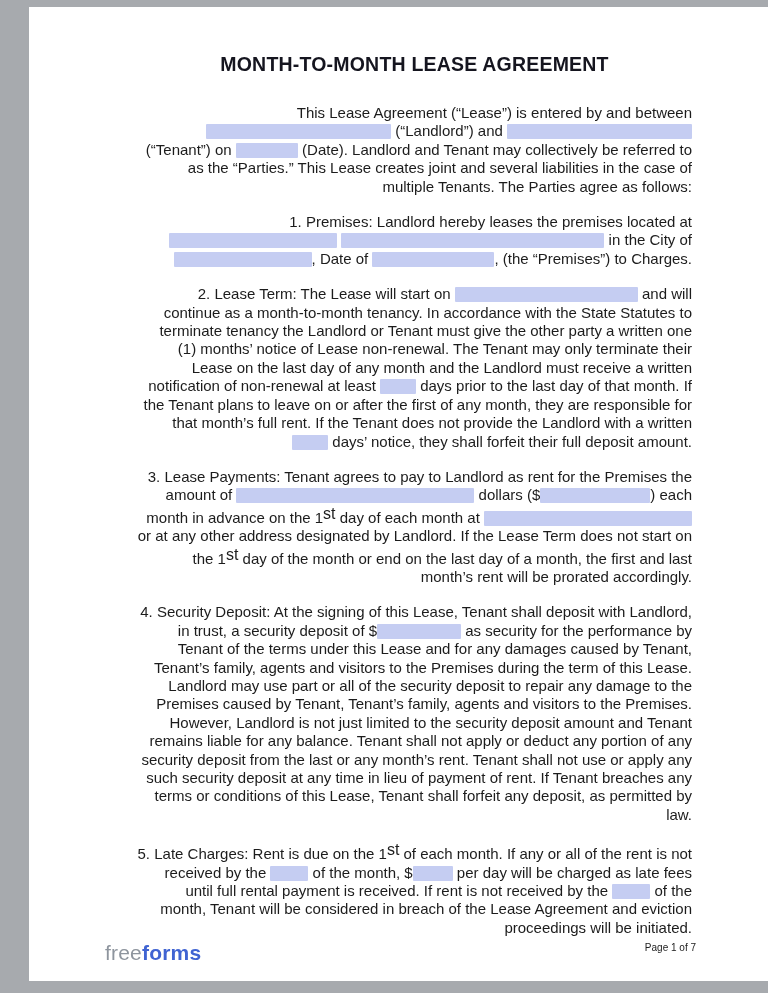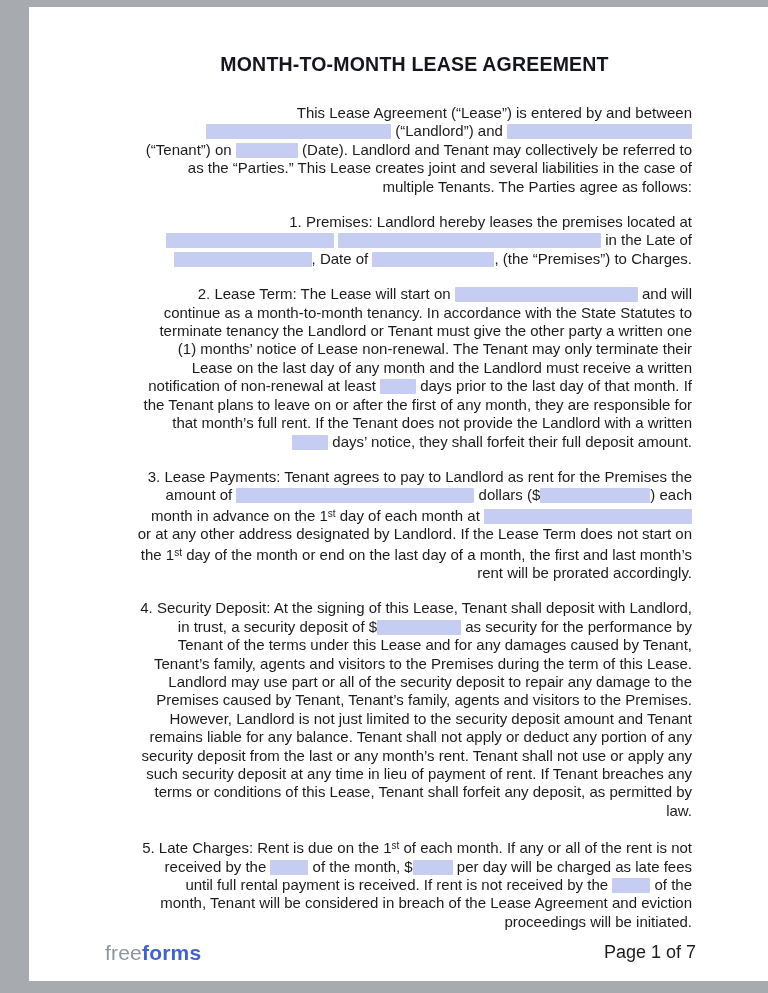--- a/index.html
+++ b/index.html
@@ -37,53 +37,53 @@
   }
   .para b { font-weight: 400; }
   .field {
     display: inline-block;
     background: #c5cdf2; 
     height: 15px;
     vertical-align: -3px;
     border-radius: 1px;
   }
   .sup {
-    font-size: 10px;
+    font-size: 16px;
     vertical-align: 4px;
   }
   .footer {
     position: absolute;
     left: 76px; right: 72px; bottom: 18px;
     display: flex;
     justify-content: space-between;
     align-items: flex-start;
   }
   .brand {
     font-size: 21px;
     letter-spacing: 0.2px;
     line-height: 1;
   }
   .brand .free { color: #8e959e; font-weight: 500; }
   .brand .forms { color: #3f63d2; font-weight: 700; }
   .page-label {
-    font-size: 18px;
+    font-size: 10px;
     color: #1c1c1c;
   }
 </style>
 </head>
 <body>
 
 <div class="viewer">
   <div class="page">
 
     <h1 class="title">MONTH-TO-MONTH LEASE AGREEMENT</h1>
 
     <p class="para"><span>This Lease Agreement (“Lease”) is entered by and between </span><span class="field" style="width:185px"></span><span> (“Landlord”) and </span><span class="field" style="width:185px"></span><span> (“Tenant”) on </span><span class="field" style="width:62px"></span><span> (Date). Landlord and Tenant may collectively be referred to as the “Parties.” This Lease creates joint and several liabilities in the case of multiple Tenants. The Parties agree as follows:</span></p>
 
-    <p class="para"><b>1. Premises</b><span>: Landlord hereby leases the premises located at </span><span class="field" style="width:168px"></span> <span class="field" style="width:263px"></span><span> in the Late of </span><span class="field" style="width:138px"></span><span>, Date of </span><span class="field" style="width:122px"></span><span>, (the “Premises”) to Charges.</span></p>
+    <p class="para"><b>1. Premises</b><span>: Landlord hereby leases the premises located at </span><span class="field" style="width:168px"></span> <span class="field" style="width:263px"></span><span> in the City of </span><span class="field" style="width:138px"></span><span>, Date of </span><span class="field" style="width:122px"></span><span>, (the “Premises”) to Charges.</span></p>
 
     <p class="para"><b>2. Lease Term</b><span>: The Lease will start on </span><span class="field" style="width:183px"></span><span> and will continue as a month-to-month tenancy. In accordance with the State Statutes to terminate tenancy the Landlord or Tenant must give the other party a written one (1) months’ notice of Lease non-renewal. The Tenant may only terminate their Lease on the last day of any month and the Landlord must receive a written notification of non-renewal at least </span><span class="field" style="width:36px"></span><span> days prior to the last day of that month. If the Tenant plans to leave on or after the first of any month, they are responsible for that month’s full rent.  If the Tenant does not provide the Landlord with a written </span><span class="field" style="width:36px"></span><span> days’ notice, they shall forfeit their full deposit amount.</span></p>
 
     <p class="para"><b>3. Lease Payments</b><span>: Tenant agrees to pay to Landlord as rent for the Premises the amount of </span><span class="field" style="width:238px"></span><span> dollars ($</span><span class="field" style="width:110px"></span><span>) each month in advance on the 1</span><span class="sup">st</span><span> day of each month at </span><span class="field" style="width:208px"></span><span> or at any other address designated by Landlord. If the Lease Term does not start on the 1</span><span class="sup">st</span><span> day of the month or end on the last day of a month, the first and last month’s rent will be prorated accordingly.</span></p>
 
     <p class="para"><b>4. Security Deposit</b><span>: At the signing of this Lease, Tenant shall deposit with Landlord, in trust, a security deposit of $</span><span class="field" style="width:84px"></span><span> as security for the performance by Tenant of the terms under this Lease and for any damages caused by Tenant, Tenant’s family, agents and visitors to the Premises during the term of this Lease. Landlord may use part or all of the security deposit to repair any damage to the Premises caused by Tenant, Tenant’s family, agents and visitors to the Premises. However, Landlord is not just limited to the security deposit amount and Tenant remains liable for any balance.  Tenant shall not apply or deduct any portion of any security deposit from the last or any month’s rent. Tenant shall not use or apply any such security deposit at any time in lieu of payment of rent. If Tenant breaches any terms or conditions of this Lease, Tenant shall forfeit any deposit, as permitted by law.</span></p>
 
     <p class="para"><b>5. Late Charges</b><span>: Rent is due on the 1</span><span class="sup">st</span><span> of each month.  If any or all of the rent is not received by the </span><span class="field" style="width:38px"></span><span> of the month, $</span><span class="field" style="width:40px"></span><span> per day will be charged as late fees until full rental payment is received.  If rent is not received by the </span><span class="field" style="width:38px"></span><span> of the month, Tenant will be considered in breach of the Lease Agreement and eviction proceedings will be initiated.</span></p>
 
 

